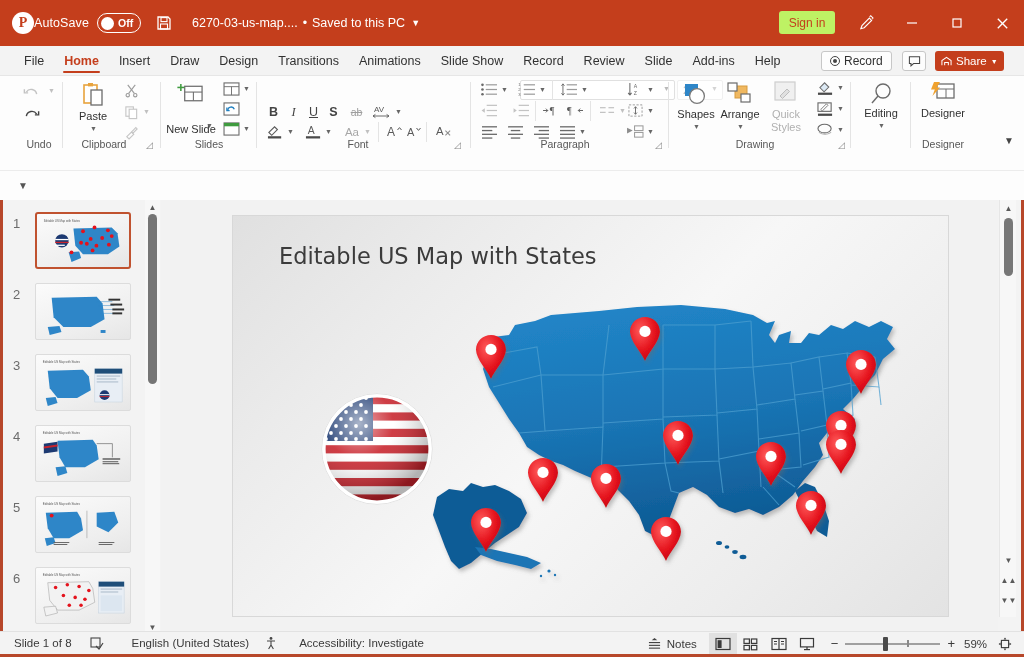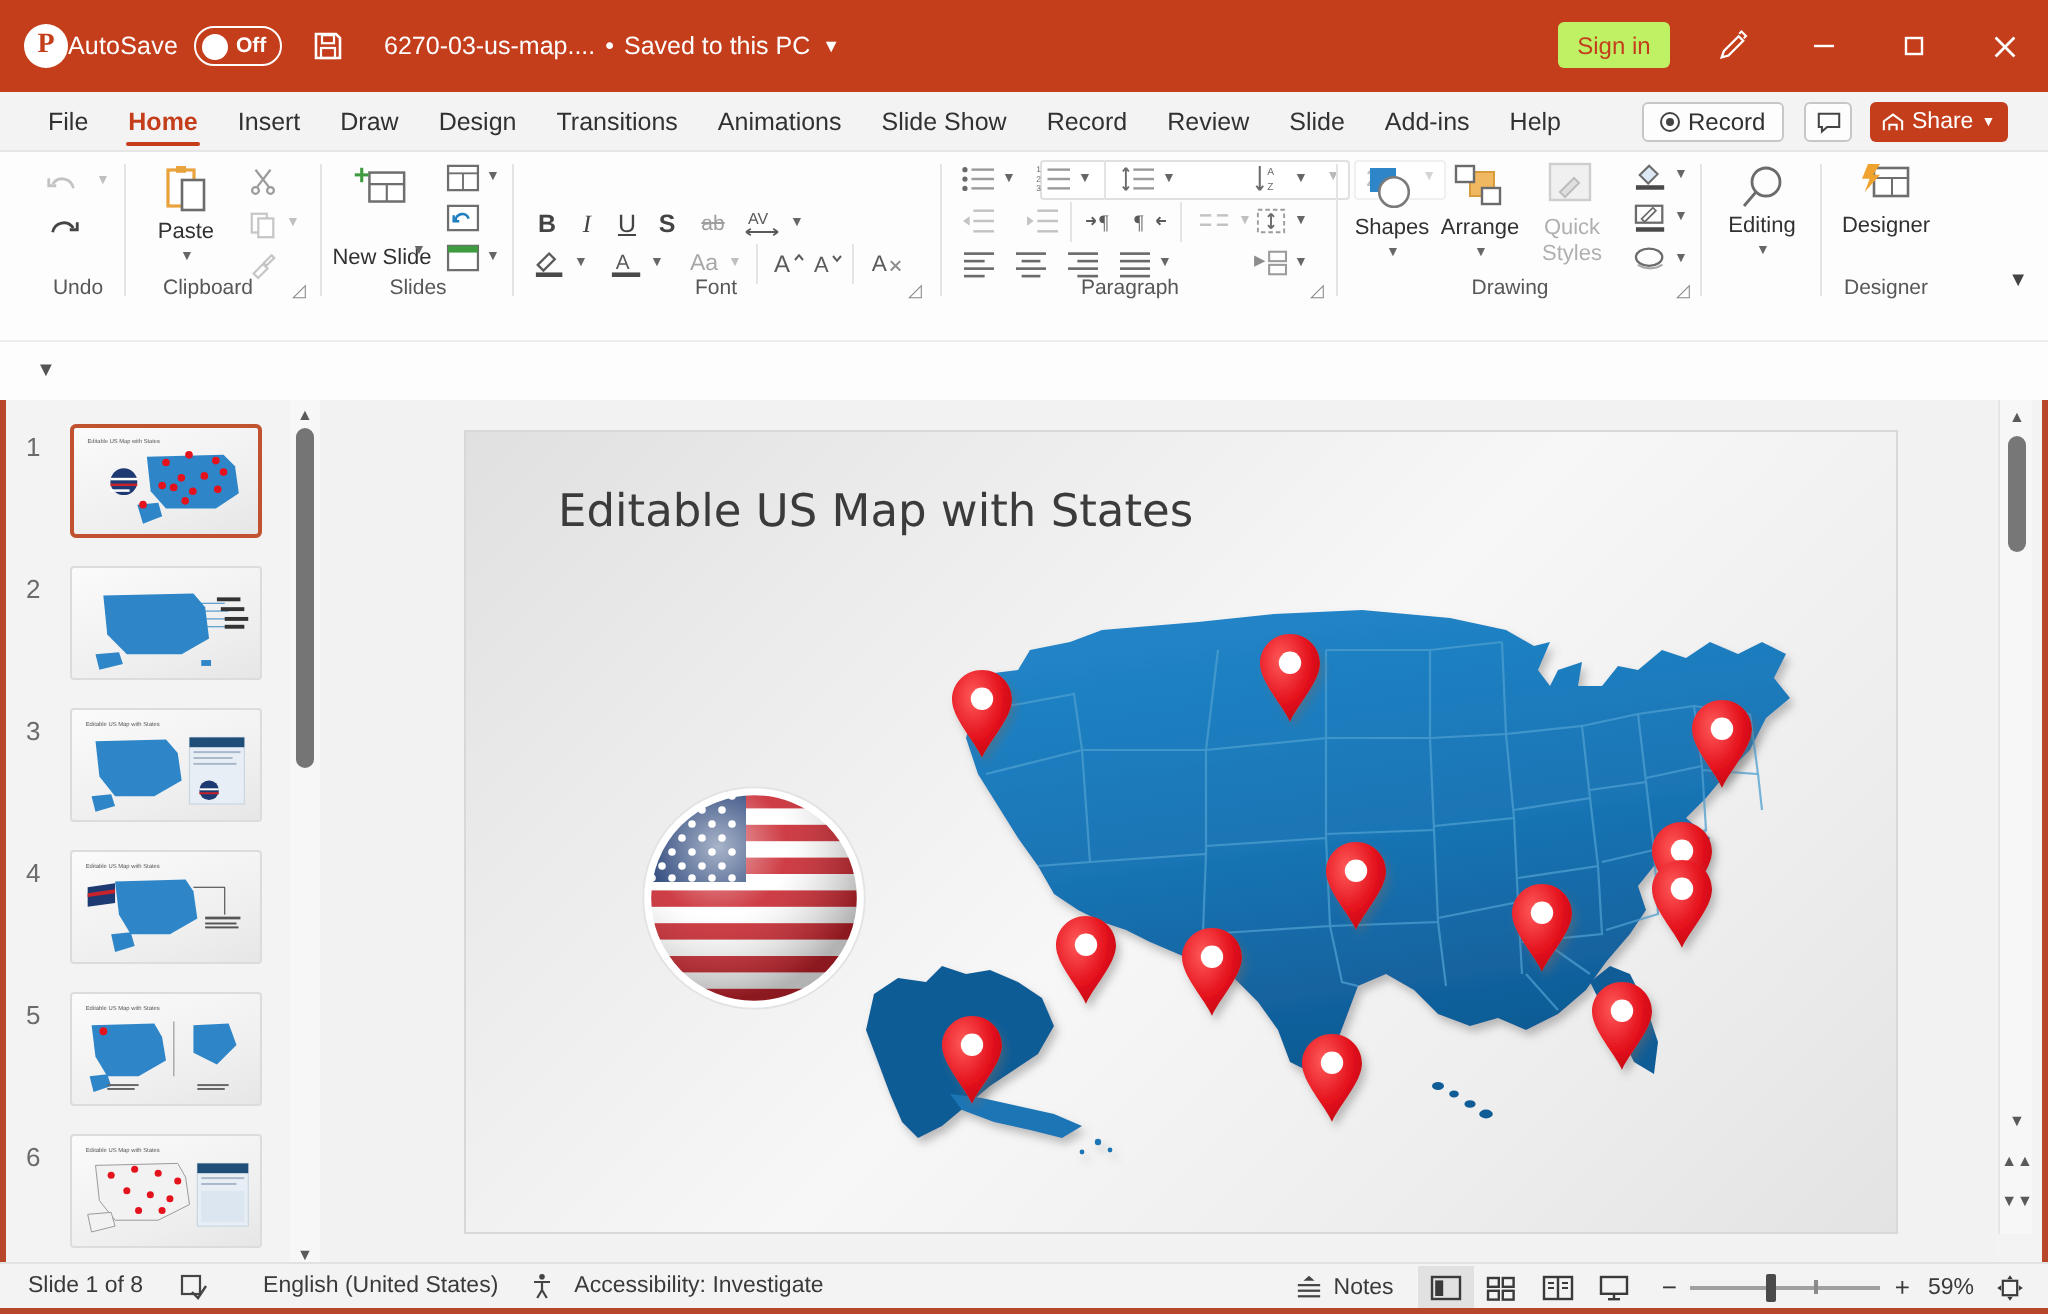--- a/index.html
+++ b/index.html
@@ -1140,21 +1140,21 @@
           <path d="M6 10l3 3 4-6" fill="none" stroke="#444" stroke-width="1.2"></path>
         </svg>
     </div>
     <div class="sb-item" style="margin-left:28px;">English (United States)</div>
     <div class="sb-item" style="margin-left:16px;">
       <svg width="14" height="14" viewBox="0 0 14 14">
           <circle cx="6" cy="2.4" r="1.4" fill="#444"></circle>
           <path d="M2 5h8M6 5v4M6 9l-2.4 4M6 9l2.4 4" stroke="#444" stroke-width="1.1" fill="none"></path>
         </svg>
     </div>
-    <div class="sb-item" style="margin-left:8px;">Accessibility: Investigate</div>
+    <div class="sb-item" style="margin-left:20px;">Accessibility: Investigate</div>
 
     <div class="sb-right">
       <div class="sb-item" style="margin-right:12px;">
         <svg width="15" height="13" viewBox="0 0 16 14">
             <path d="M8 1l3 2.6H5z" fill="#444"></path>
             <line x1="2" y1="6" x2="14" y2="6" stroke="#444" stroke-width="1.2"></line>
             <line x1="2" y1="9" x2="14" y2="9" stroke="#444" stroke-width="1.2"></line>
             <line x1="2" y1="12" x2="14" y2="12" stroke="#444" stroke-width="1.2"></line>
           </svg>
         <span>Notes</span>

